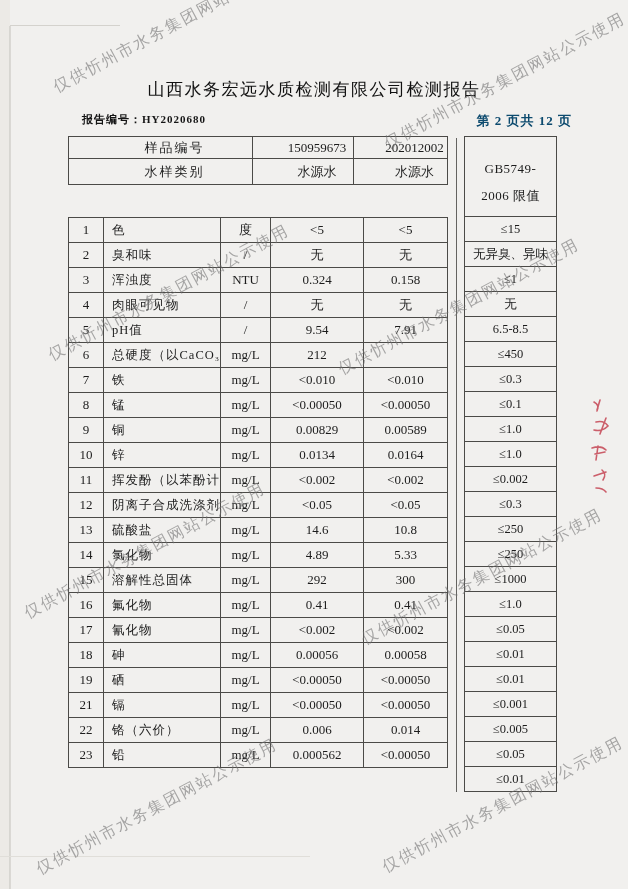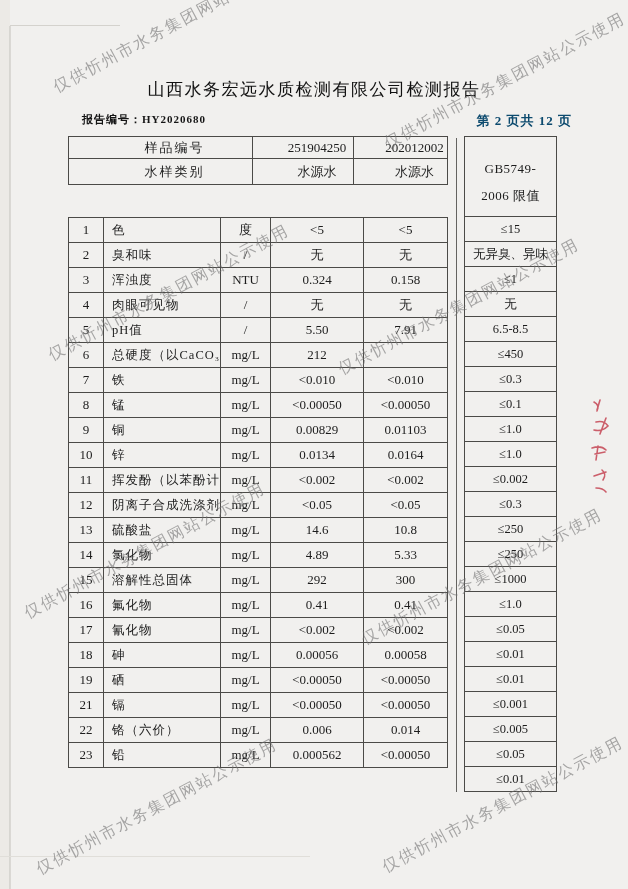--- a/index.html
+++ b/index.html
@@ -71,21 +71,21 @@
 
   <table class="hdr-table">
     <colgroup>
         <col style="width:184px">
         <col style="width:101px">
         <col style="width:94px">
       </colgroup>
     <tbody>
         <tr class="r-sample">
       <td class="lbl">样品编号</td>
-      <td>251904250</td>
+      <td>150959673</td>
       <td>202012002</td>
     </tr>
     <tr class="r-type">
       <td class="lbl">水样类别</td>
       <td>水源水</td>
       <td>水源水</td>
     </tr>
   </tbody>
     </table>
 
@@ -123,21 +123,21 @@
           <td class="c0">4</td>
           <td class="c1">肉眼可见物</td>
           <td class="c2">/</td>
           <td class="c3">无</td>
           <td class="c4">无</td>
         </tr>
         <tr>
           <td class="c0">5</td>
           <td class="c1">pH值</td>
           <td class="c2">/</td>
-          <td class="c3">5.50</td>
+          <td class="c3">9.54</td>
           <td class="c4">7.91</td>
         </tr>
         <tr>
           <td class="c0">6</td>
           <td class="c1">总硬度（以CaCO₃计）</td>
           <td class="c2">mg/L</td>
           <td class="c3">212</td>
           <td class="c4"></td>
         </tr>
         <tr>
@@ -152,21 +152,21 @@
           <td class="c1">锰</td>
           <td class="c2">mg/L</td>
           <td class="c3">&lt;0.00050</td>
           <td class="c4">&lt;0.00050</td>
         </tr>
         <tr>
           <td class="c0">9</td>
           <td class="c1">铜</td>
           <td class="c2">mg/L</td>
           <td class="c3">0.00829</td>
-          <td class="c4">0.01103</td>
+          <td class="c4">0.00589</td>
         </tr>
         <tr>
           <td class="c0">10</td>
           <td class="c1">锌</td>
           <td class="c2">mg/L</td>
           <td class="c3">0.0134</td>
           <td class="c4">0.0164</td>
         </tr>
         <tr>
           <td class="c0">11</td>

